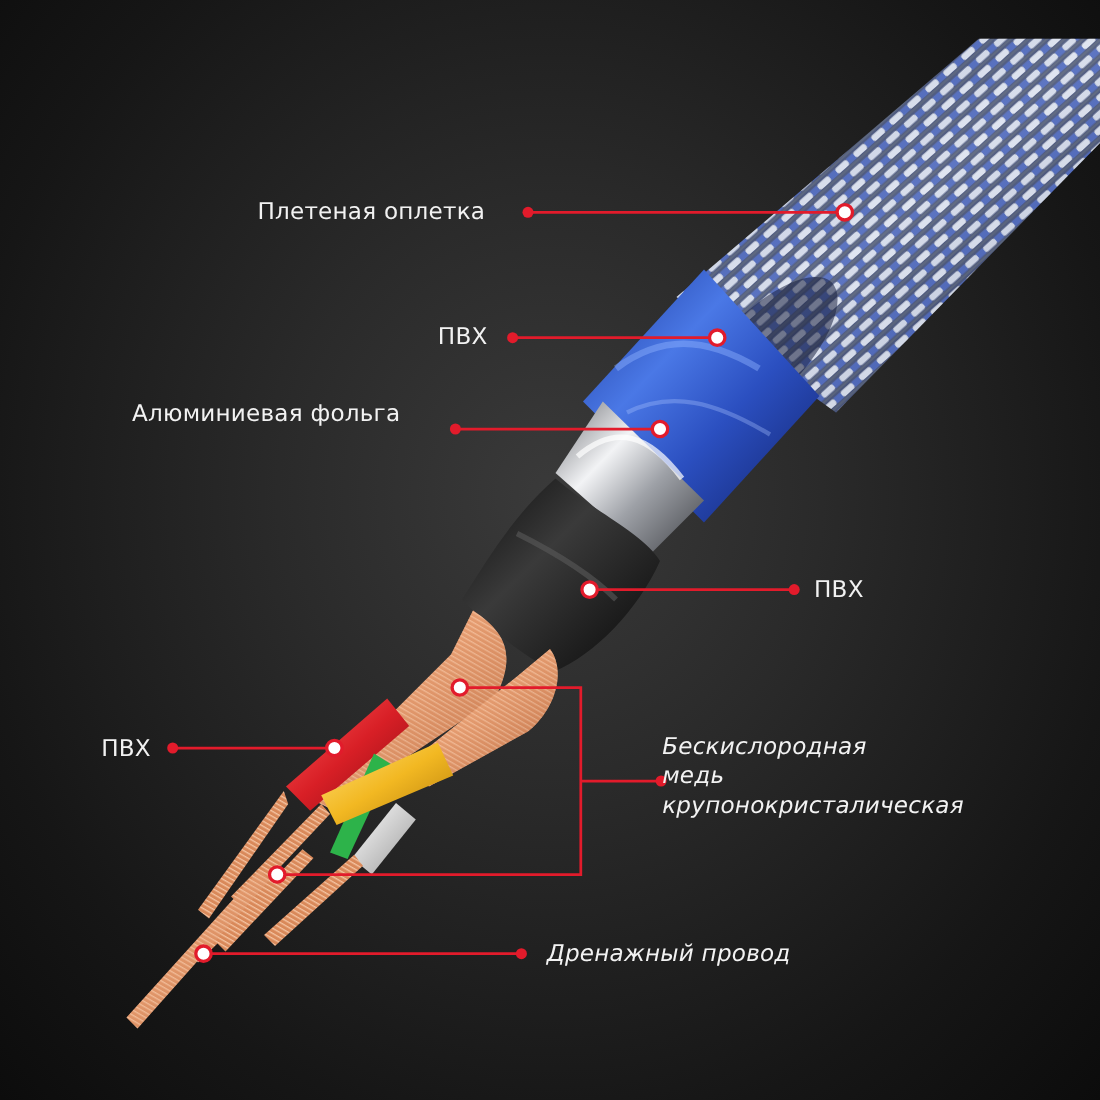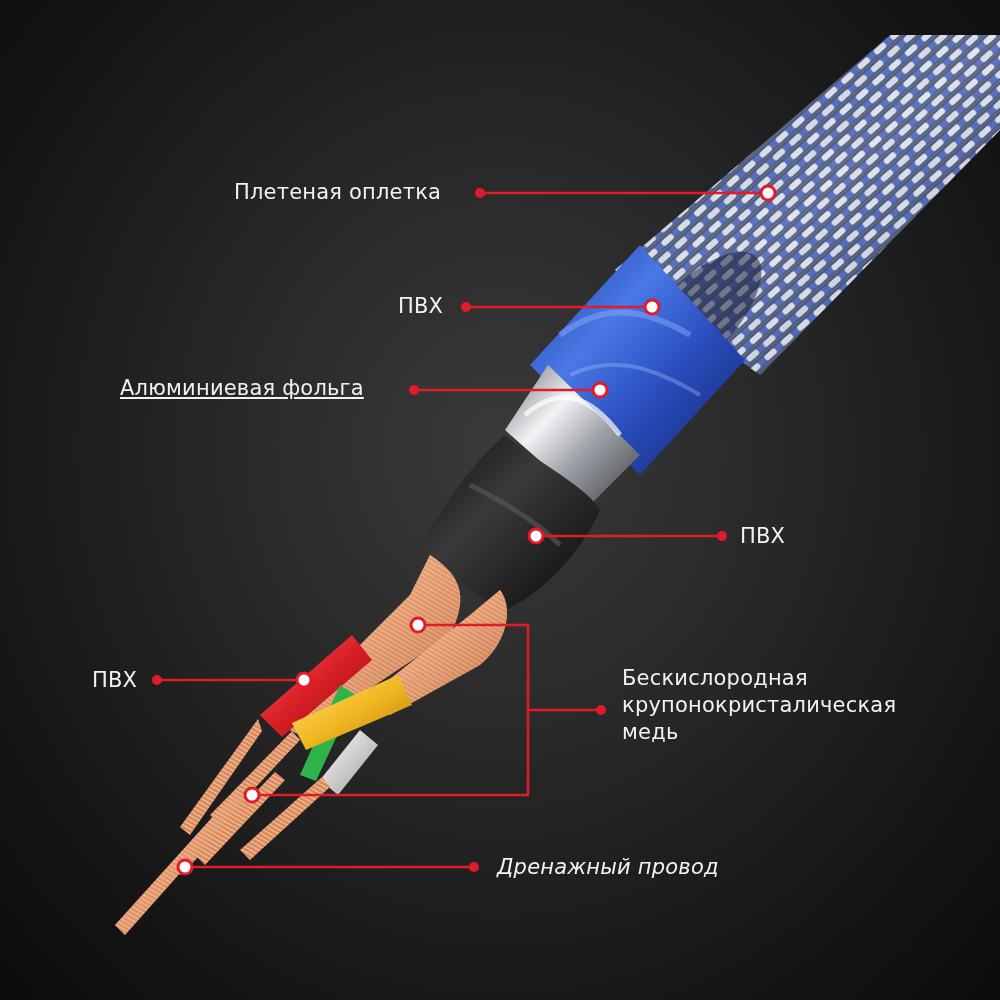--- a/index.html
+++ b/index.html
@@ -161,22 +161,22 @@
       <circle cx="601" cy="675" r="5" fill="#e21b2b"></circle>
       <circle cx="418" cy="590" r="7" fill="#ffffff" stroke="#e21b2b" stroke-width="3"></circle>
       <circle cx="252" cy="760" r="7" fill="#ffffff" stroke="#e21b2b" stroke-width="3"></circle>
       <polyline points="185,832 474,832" fill="none" stroke="#e21b2b" stroke-width="2.5"></polyline>
       <circle cx="474" cy="832" r="5" fill="#e21b2b"></circle>
       <circle cx="185" cy="832" r="7" fill="#ffffff" stroke="#e21b2b" stroke-width="3"></circle>
     </svg>
 
   <div class="label" id="lbl-braid" style="left: 234px; top: 144px;">Плетеная оплетка</div>
   <div class="label" id="lbl-pvc-outer" style="left: 398px; top: 258px;">ПВХ</div>
-  <div class="label" id="lbl-foil" style="left: 120px; top: 340px; text-decoration: underline;">Алюминиевая фольга</div>
+  <div class="label" id="lbl-foil" style="left: 120px; top: 328px;">Алюминиевая фольга</div>
   <div class="label" id="lbl-pvc-inner" style="left: 740px; top: 488px;">ПВХ</div>
   <div class="label" id="lbl-pvc-wire" style="left: 92px; top: 632px;">ПВХ</div>
-  <div class="label multi" id="lbl-copper" style="left: 622px; top: 630px;">
+  <div class="label multi" id="lbl-copper" style="left: 602px; top: 630px; font-style: italic;">
     <div>Бескислородная</div>
+    <div>медь</div>
     <div>крупонокристалическая</div>
-    <div>медь</div>
   </div>
   <div class="label" id="lbl-drain" style="left: 497px; top: 819px; font-style: italic;">Дренажный провод</div>
 </div>
 
 </body></html>

